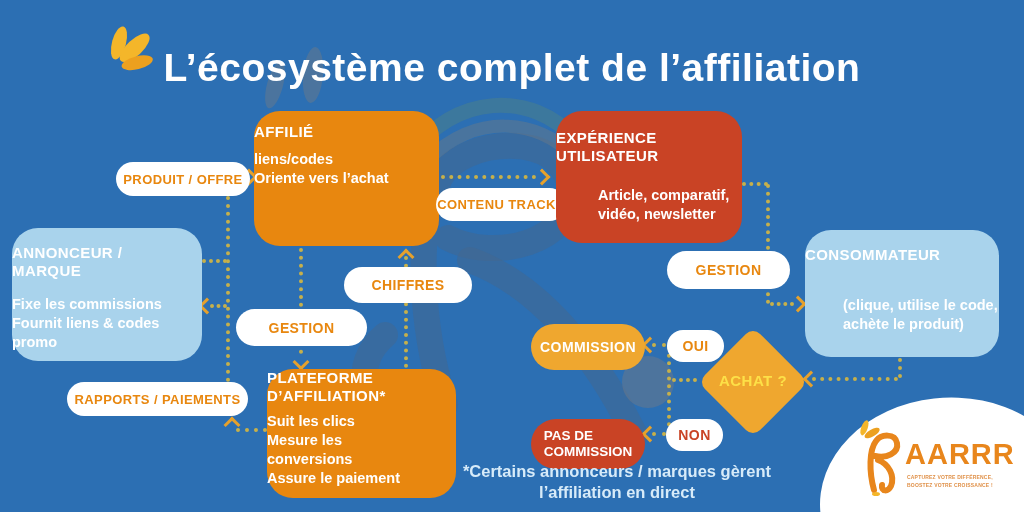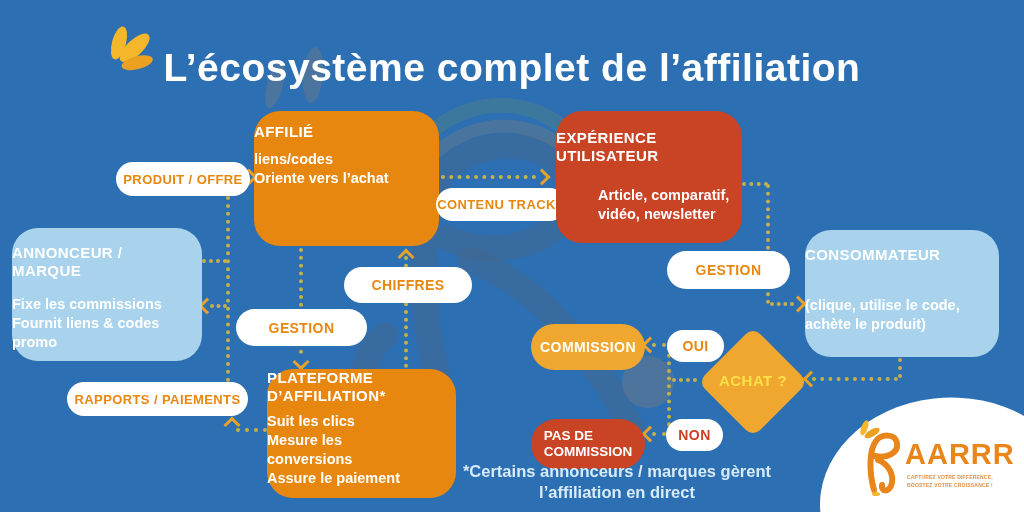--- a/index.html
+++ b/index.html
@@ -157,21 +157,21 @@
   </div>
 
   <div class="pill" style="left:344px;top:267px;width:128px;height:36px;border-radius:18px;font-size:14px;">CHIFFRES</div>
 
   <div class="pill" style="left:236px;top:309px;width:131px;height:37px;border-radius:19px;font-size:14px;">GESTION</div>
 
   <div class="pill" style="left:667px;top:251px;width:123px;height:38px;border-radius:19px;font-size:14px;">GESTION</div>
 
   <div class="bigbox bluebox" style="left:805px;top:230px;width:194px;height:127px;padding-top:16px;">
     <div class="bb-title">CONSOMMATEUR</div>
-    <div class="bb-body" style="margin-top:32px;">
+    <div class="bb-body" style="margin-top:32px;margin-left:38px;">
       <div>(clique, utilise le code,</div>
       <div>achète le produit)</div>
     </div>
   </div>
 
   <div class="pill" style="left:67px;top:382px;width:181px;height:34px;border-radius:17px;font-size:13px;">RAPPORTS / PAIEMENTS</div>
 
   <div class="bigbox orange" style="left:267px;top:369px;width:189px;height:129px;">
     <div class="bb-title">
       <div>PLATEFORME</div>

